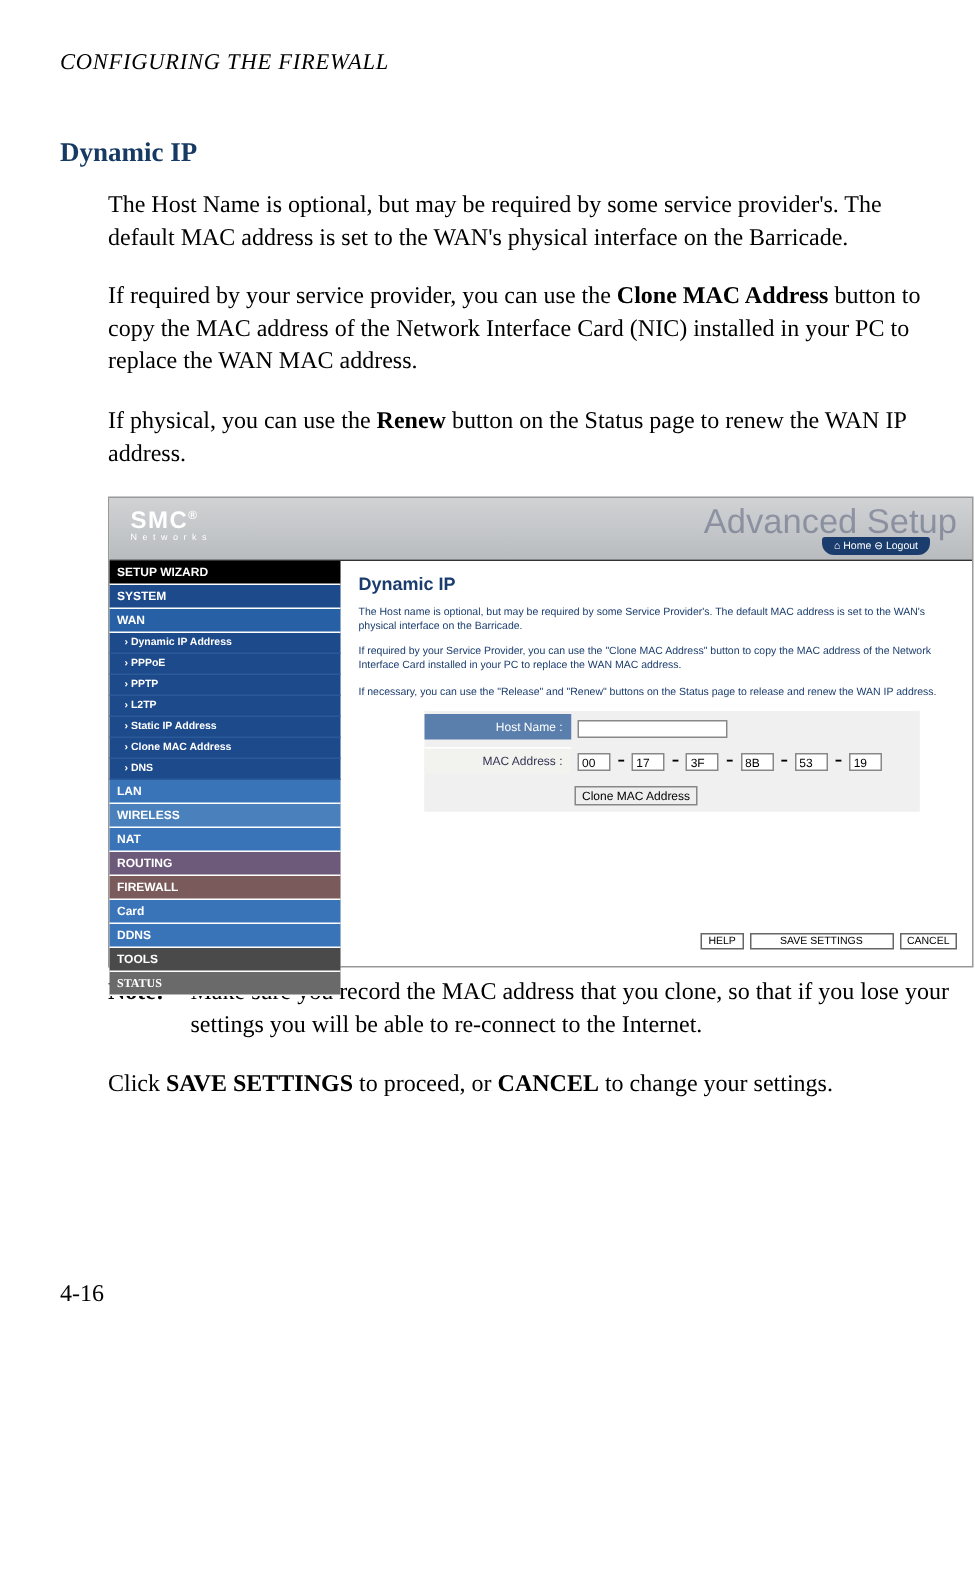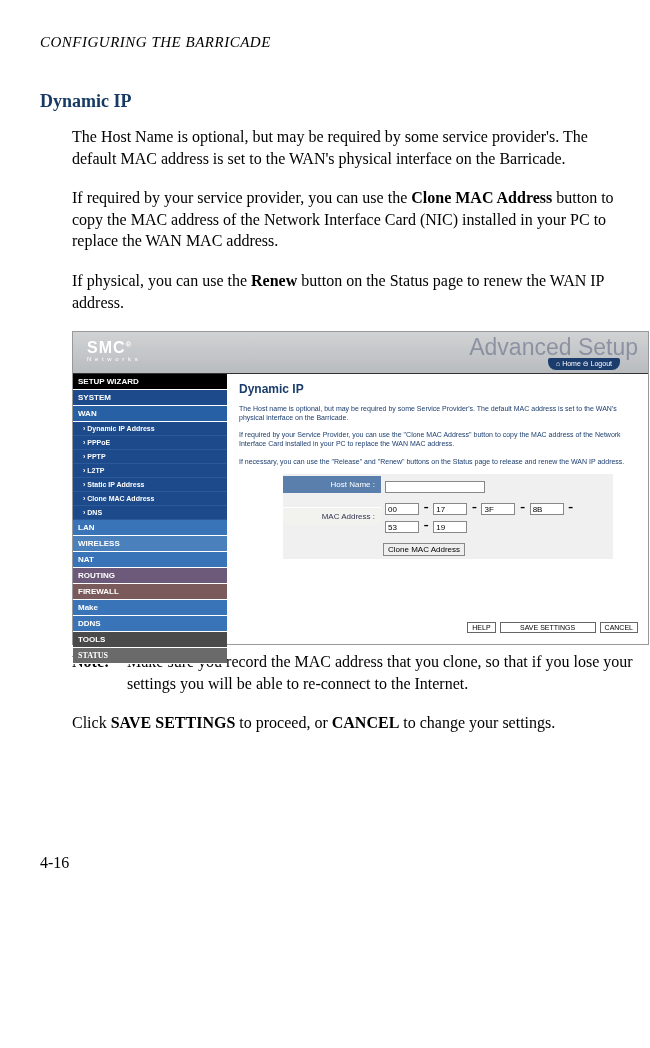--- a/index.html
+++ b/index.html
@@ -35,33 +35,33 @@
 .main-panel { flex:1; padding:8px 12px; position:relative; }
 .main-title { color:#1b3d6e; font-weight:bold; font-size:12px; margin-bottom:8px; }
 .main-desc { color:#1b3d6e; font-size:7px; line-height:1.3; margin-bottom:8px; }
 .form-area { margin-top:6px; background:#f0f0f0; padding:0; width:330px; margin-left:44px; }
 .form-row { display:flex; align-items:center; }
 .form-label { background:#5a7fad; color:#fff; font-size:8px; width:92px; text-align:right; padding:4px 6px 4px 0; }
 .form-label2 { background:#f2f2ee; color:#335; font-size:8px; width:92px; text-align:right; padding:4px 6px 4px 0; border-top:1px solid #fff; }
 .form-field { background:#f0f0f0; flex:1; padding:2px 4px; }
 .form-field input[type=text] { font-size:8px; border:1px solid #888; height:12px; box-sizing:border-box; padding:0 2px; background:#fff; }
 .host-input { width:100px; }
-.mac-input { width:34px; text-align:left; }
+.mac-input { width:22px; text-align:left; }
 .clone-btn-row { background:#f0f0f0; padding:2px 4px 3px 100px; }
 .clone-btn { font-size:8px; background:#eee; border:1px solid #888; padding:1px 4px; cursor:pointer; }
 .bottom-bar { position:absolute; bottom:12px; right:10px; display:flex; gap:4px; }
 .bottom-bar button { font-size:7px; border:1px solid #666; background:#fff; padding:1px 4px; cursor:pointer; }
 .save-btn { width:96px; }
 .footer { margin-top:120px; font-size:16px; }
 </style>
 </head>
 <body>
 
 <div class="page">
-  <div class="running-head">CONFIGURING THE BARRICADE</div>
+  <div class="running-head">CONFIGURING THE FIREWALL</div>
 
   <div class="heading">Dynamic IP</div>
 
   <div class="bodytext">The Host Name is optional, but may be required by some service provider's. The default MAC address is set to the WAN's physical interface on the Barricade.</div>
 
   <div class="bodytext">
     <span>If required by your service provider, you can use the </span><b>Clone MAC Address</b><span> button to copy the MAC address of the Network Interface Card (NIC) installed in your PC to replace the WAN MAC address.</span>
   </div>
 
   <div class="bodytext">
@@ -87,21 +87,21 @@
         <div class="s-sub">› <span>PPTP</span></div>
         <div class="s-sub">› <span>L2TP</span></div>
         <div class="s-sub">› <span>Static IP Address</span></div>
         <div class="s-sub">› <span>Clone MAC Address</span></div>
         <div class="s-sub">› <span>DNS</span></div>
         <div class="sidebar-row s-lan">LAN</div>
         <div class="sidebar-row s-wireless">WIRELESS</div>
         <div class="sidebar-row s-nat">NAT</div>
         <div class="sidebar-row s-routing">ROUTING</div>
         <div class="sidebar-row s-firewall">FIREWALL</div>
-        <div class="sidebar-row s-upnp">Make</div>
+        <div class="sidebar-row s-upnp">Card</div>
         <div class="sidebar-row s-ddns">DDNS</div>
         <div class="sidebar-row s-tools">TOOLS</div>
         <div class="sidebar-row s-status">STATUS</div>
       </div>
       <div class="main-panel">
         <div class="main-title">Dynamic IP</div>
         <div class="main-desc">The Host name is optional, but may be required by some Service Provider's. The default MAC address is set to the WAN's physical interface on the Barricade.</div>
         <div class="main-desc">If required by your Service Provider, you can use the "Clone MAC Address" button to copy the MAC address of the Network Interface Card installed in your PC to replace the WAN MAC address.</div>
         <div class="main-desc">If necessary, you can use the "Release" and "Renew" buttons on the Status page to release and renew the WAN IP address.</div>
         <div class="form-area">

